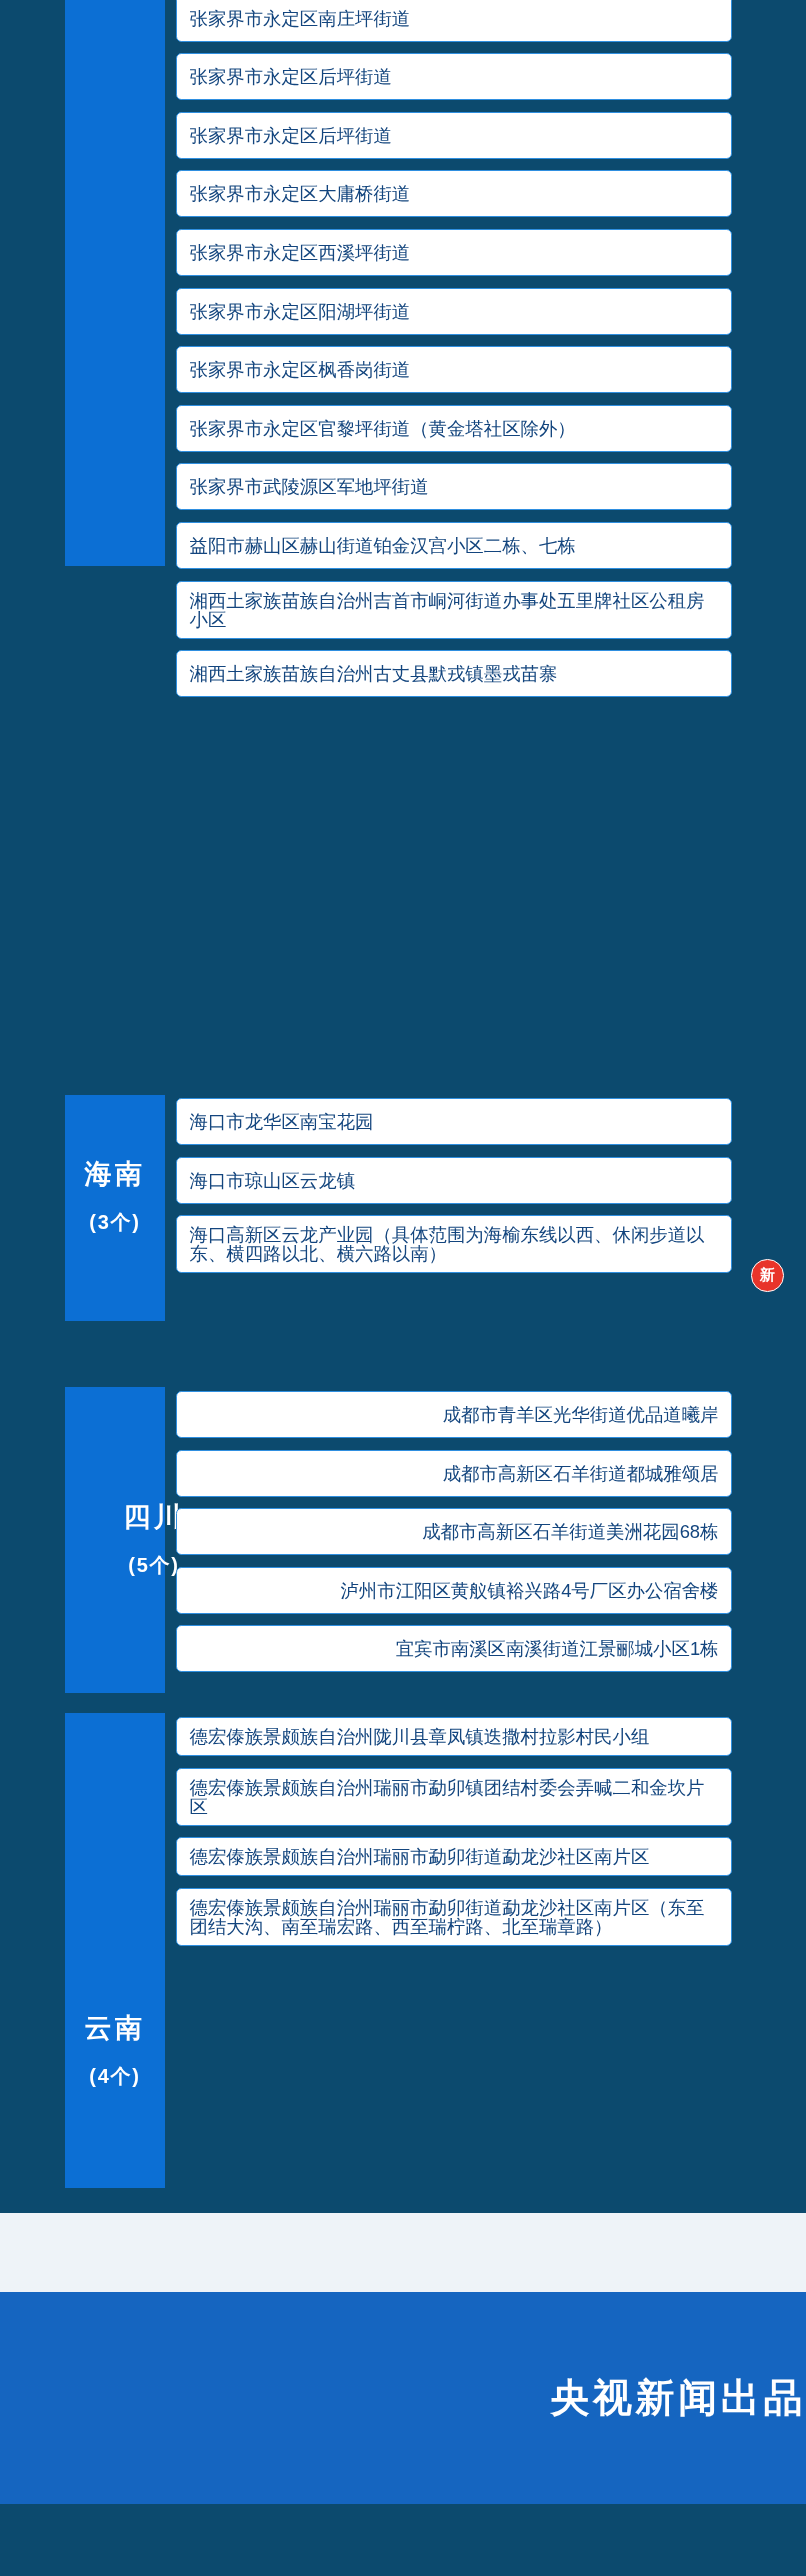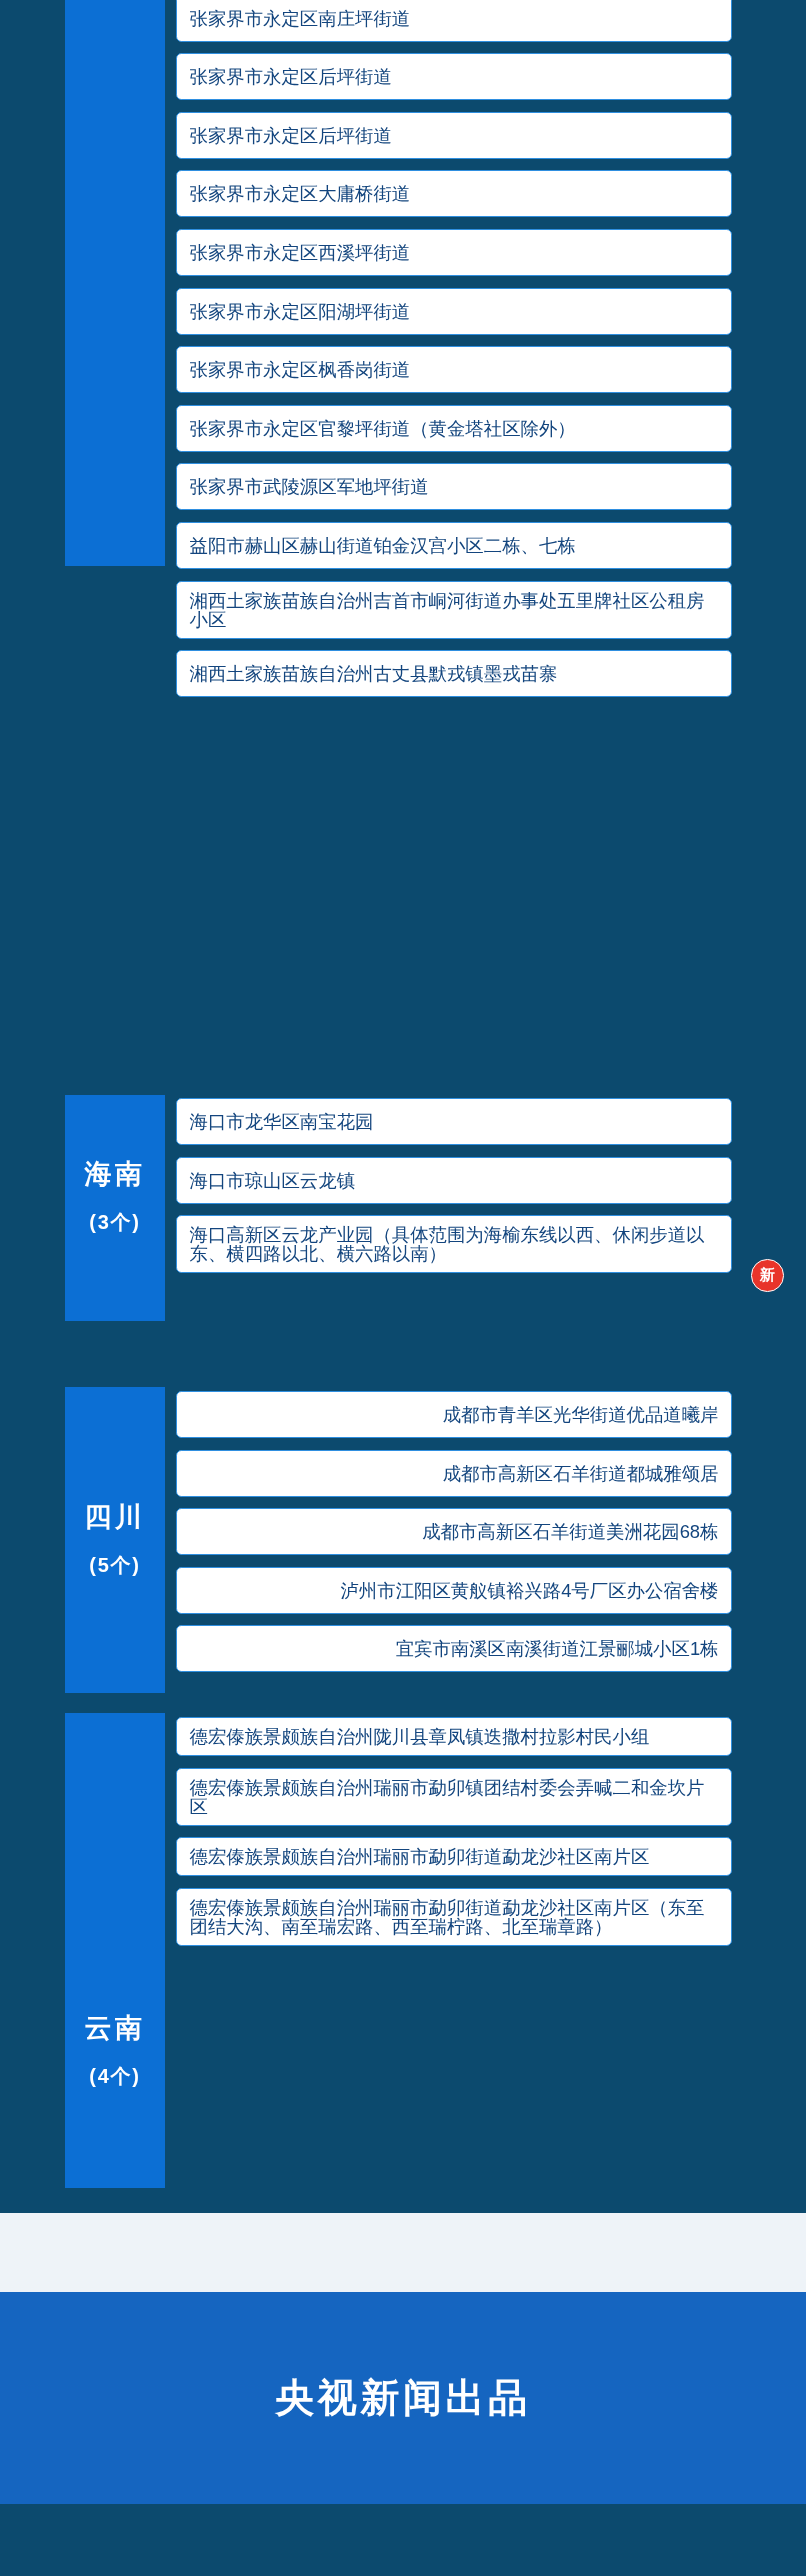--- a/index.html
+++ b/index.html
@@ -142,21 +142,21 @@
     <span class="prov-count">(3个)</span>
   </div>
   <div class="items" style="top:1098px;">
     <div class="item">海口市龙华区南宝花园</div>
     <div class="item">海口市琼山区云龙镇</div>
     <div class="item two-line">海口高新区云龙产业园（具体范围为海榆东线以西、休闲步道以东、横四路以北、横六路以南）</div>
   </div>
   <div class="badge-new" style="left:751px; top:1259px;">新</div>
 
   <div class="rail" style="top:1387px; height:306px;"></div>
-  <div class="prov-label" style="top:1387px; height:306px;">
+  <div class="prov-label" style="top:1387px; height:306px;padding-left:39px;">
     <span class="prov-name">四川</span>
     <span class="prov-count">(5个)</span>
   </div>
   <div class="items" style="top:1391px;text-align:right;">
     <div class="item">成都市青羊区光华街道优品道曦岸</div>
     <div class="item">成都市高新区石羊街道都城雅颂居</div>
     <div class="item">成都市高新区石羊街道美洲花园68栋</div>
     <div class="item">泸州市江阳区黄舣镇裕兴路4号厂区办公宿舍楼</div>
     <div class="item">宜宾市南溪区南溪街道江景郦城小区1栋</div>
   </div>
@@ -167,18 +167,18 @@
     <span class="prov-count">(4个)</span>
   </div>
   <div class="items" style="top:1717px;">
     <div class="item two-line">德宏傣族景颇族自治州陇川县章凤镇迭撒村拉影村民小组</div>
     <div class="item two-line">德宏傣族景颇族自治州瑞丽市勐卯镇团结村委会弄喊二和金坎片区</div>
     <div class="item two-line">德宏傣族景颇族自治州瑞丽市勐卯街道勐龙沙社区南片区</div>
     <div class="item two-line">德宏傣族景颇族自治州瑞丽市勐卯街道勐龙沙社区南片区（东至团结大沟、南至瑞宏路、西至瑞柠路、北至瑞章路）</div>
   </div>
 
   <div class="footer-gap" style="top:2213px; height:79px;"></div>
-  <div class="footer" style="top:2292px; height:212px;">
+  <div class="footer" style="top:2292px; height:212px;justify-content:flex-end;">
     <span class="footer-text">央视新闻出品</span>
   </div>
 
 </div>
 
 
 </body></html>

